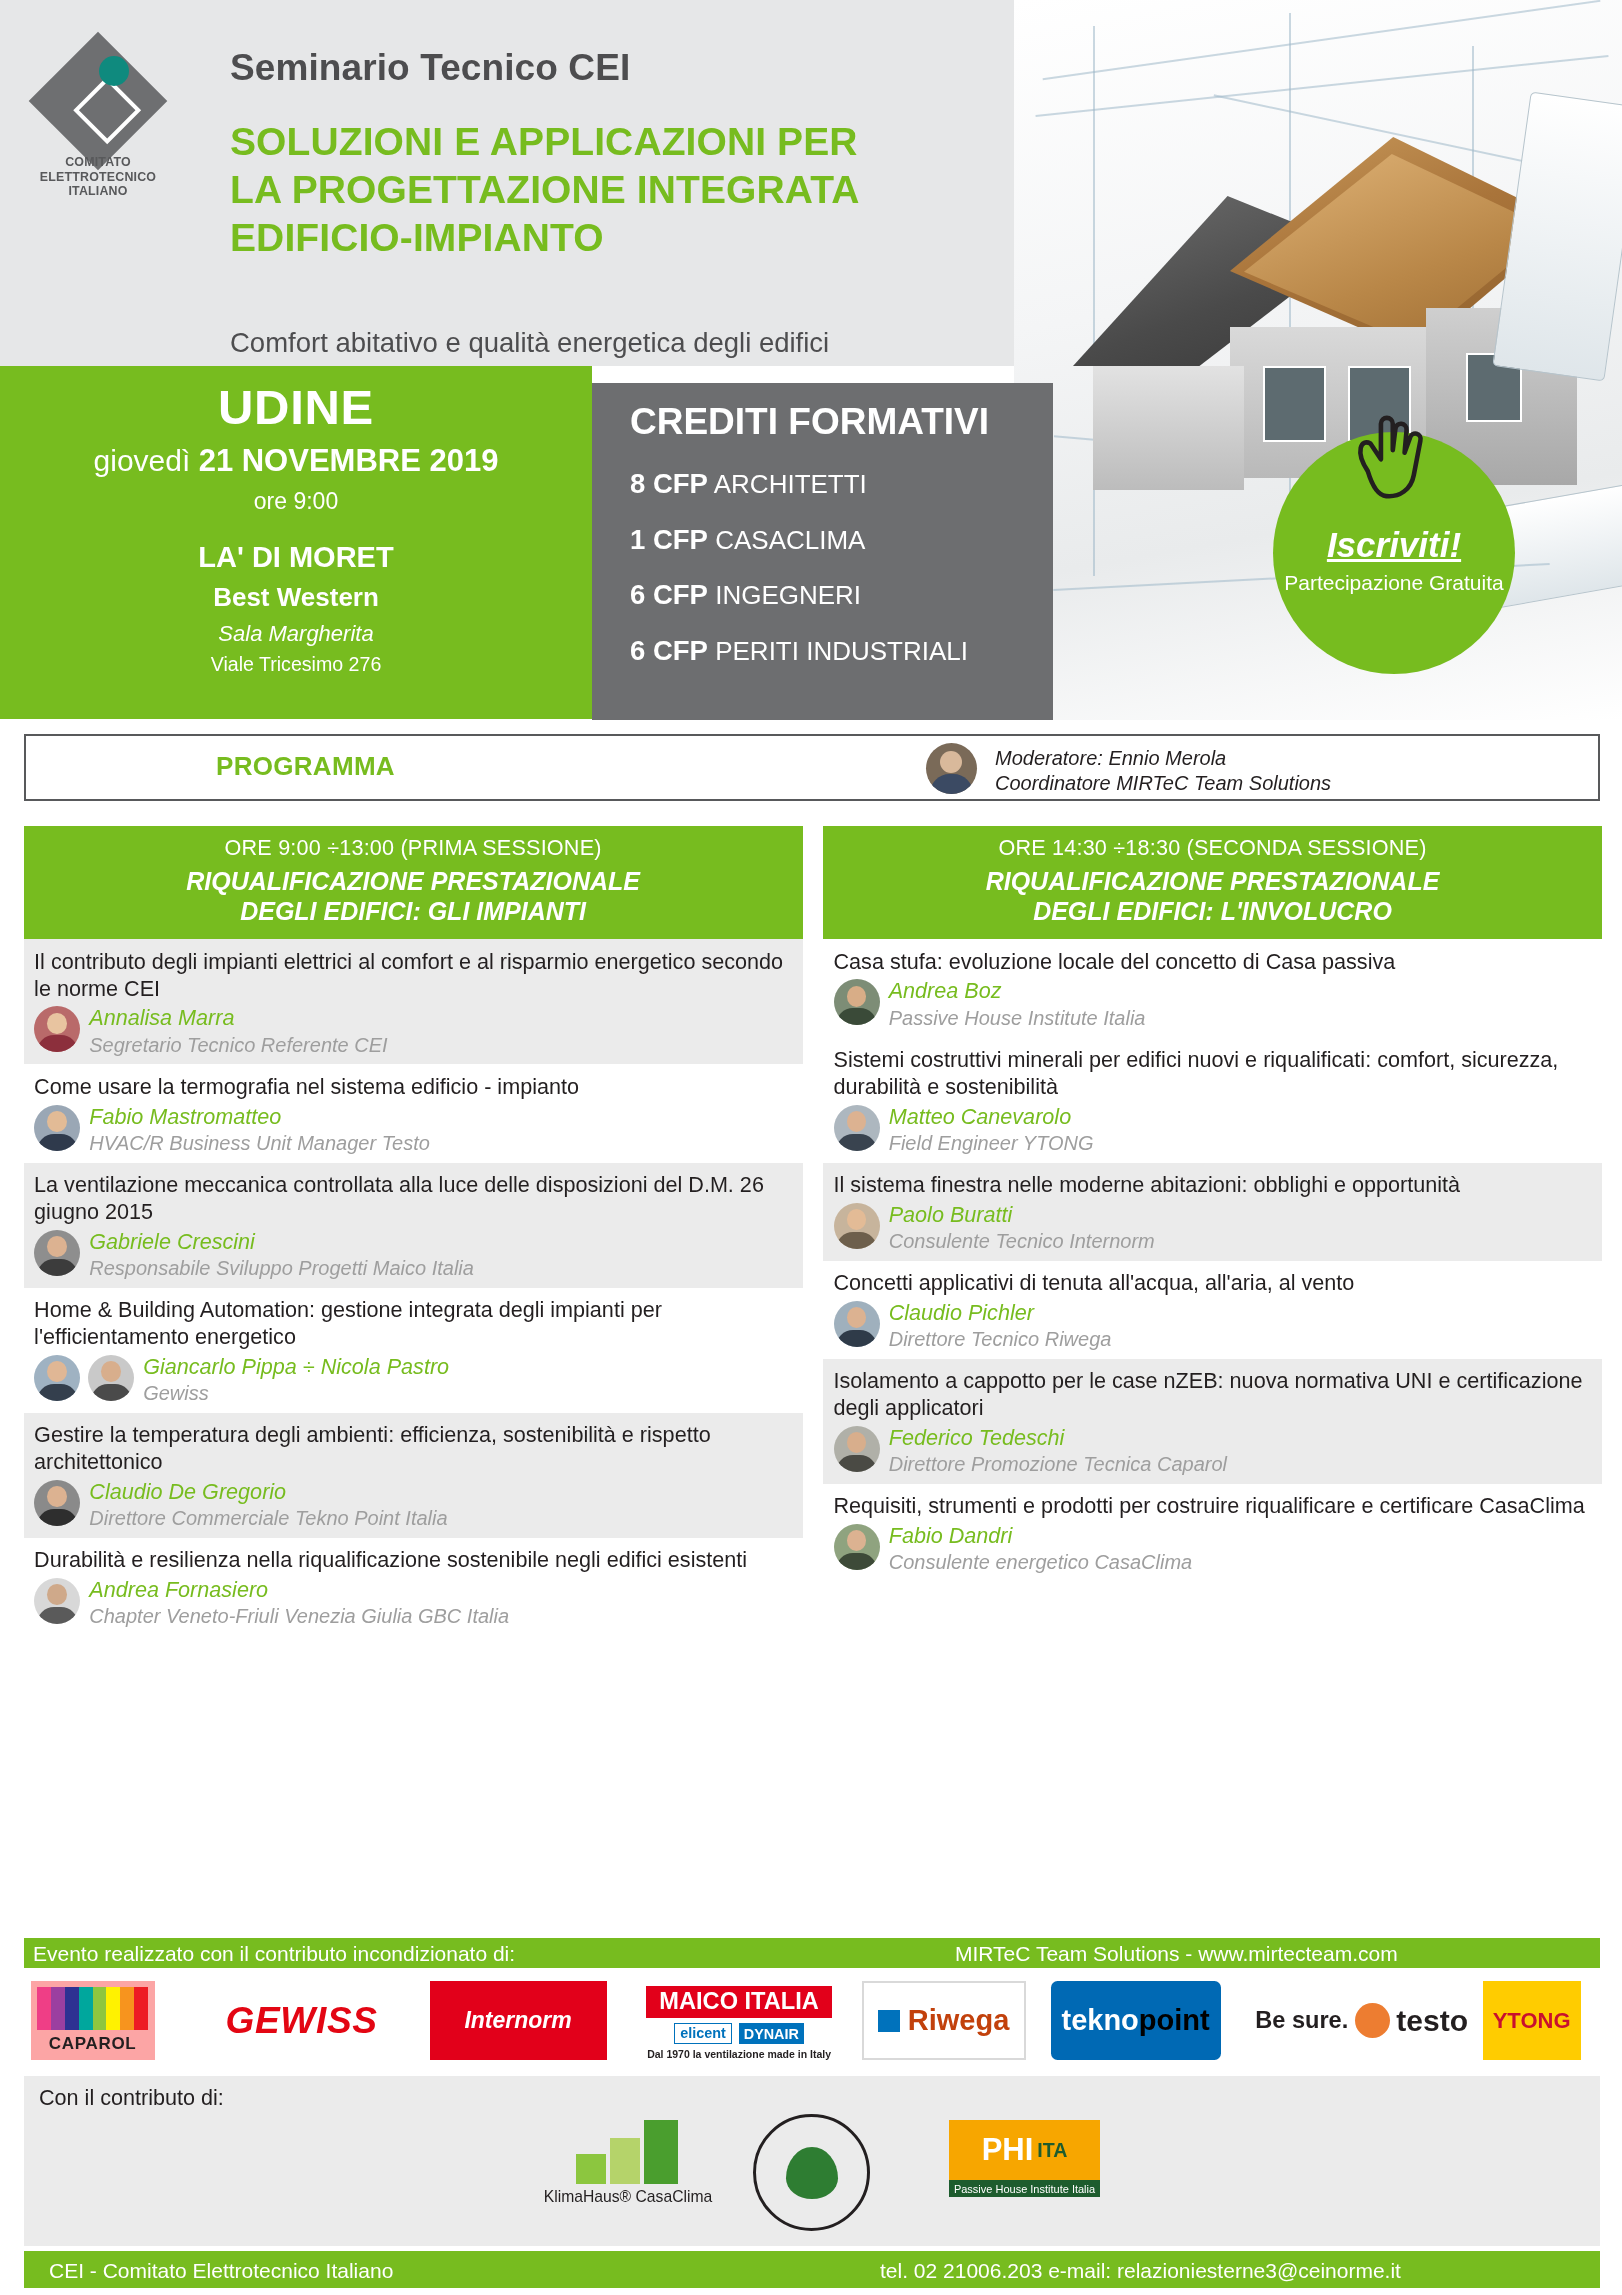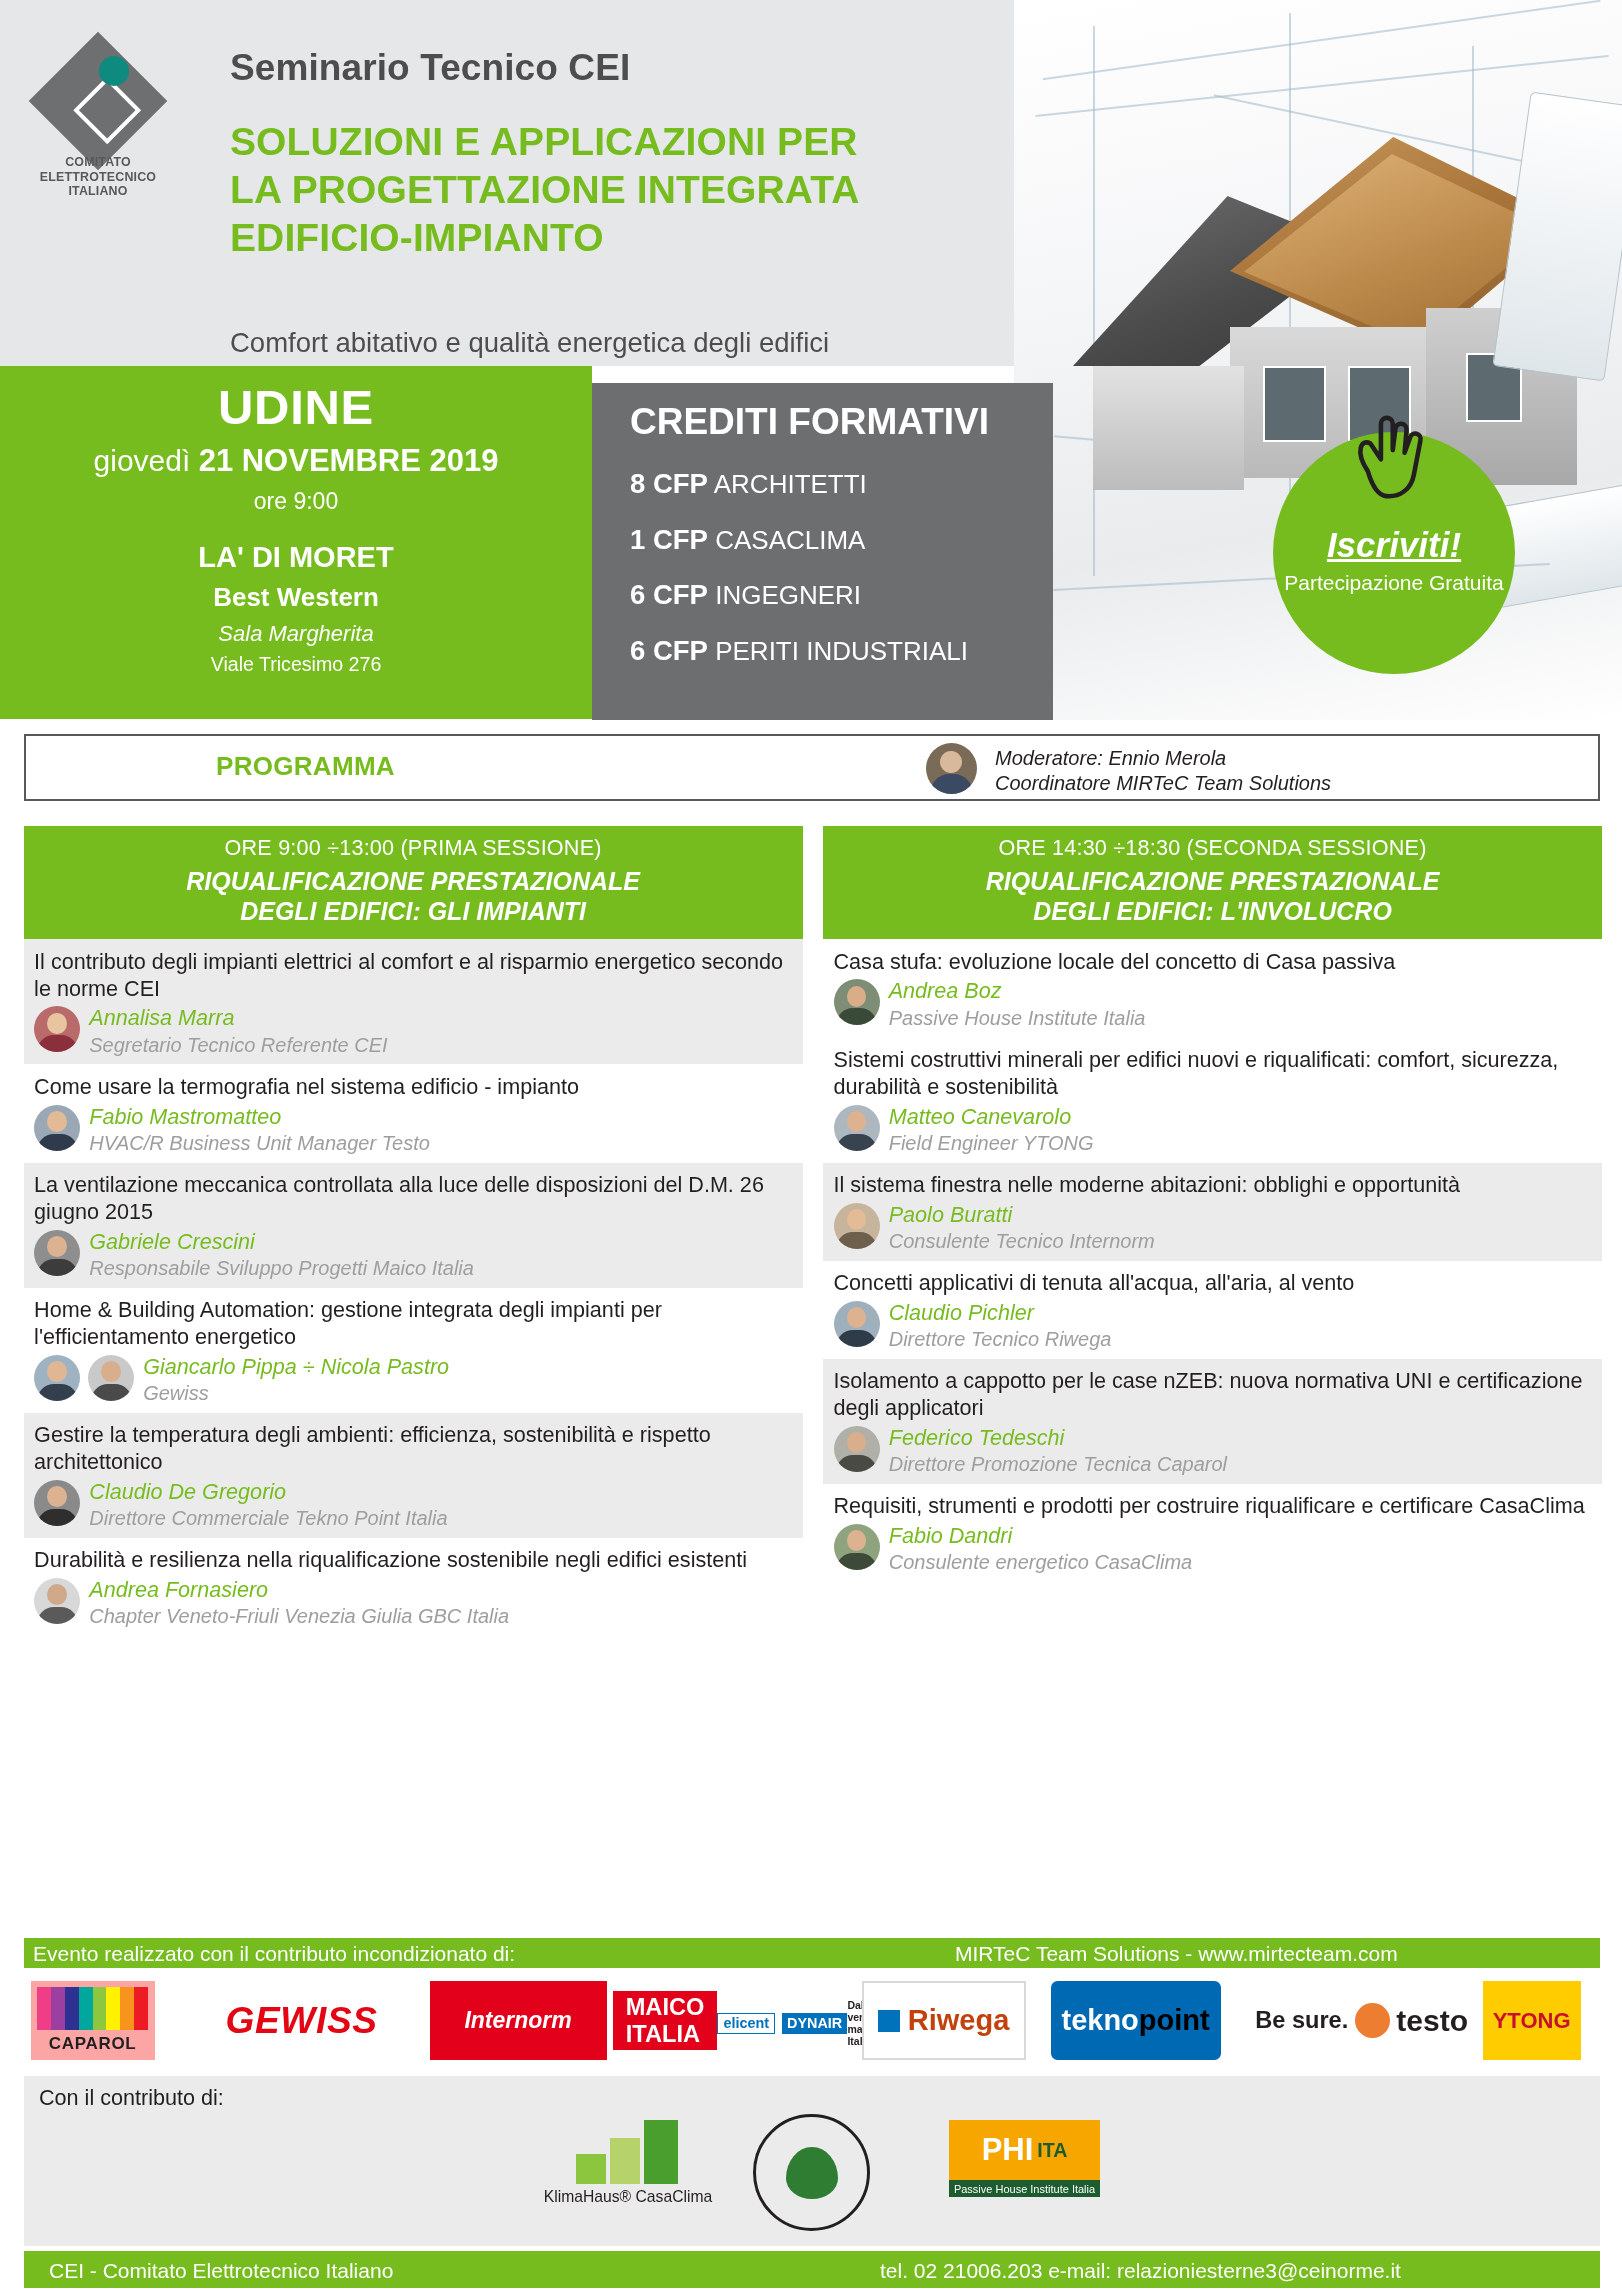--- a/index.html
+++ b/index.html
@@ -719,21 +719,21 @@
     </div>
 
     <div class="logo-box" style="left:196px; width:164px;">
       <span style="font-size:37px;color:#e30613;font-style:italic;letter-spacing:0.7px;">GEWISS</span>
     </div>
 
     <div class="logo-box" style="left:406px; width:177px; background:#e2001a;">
       <span style="font-size:23px;color:#ffffff;font-style:italic;">Internorm</span>
     </div>
 
-    <div class="logo-box" style="left:632px; width:209px; flex-direction:row; background:#ffffff;">
+    <div class="logo-box" style="left:611px; width:209px; flex-direction:column; background:#ffffff;justify-content:flex-end;">
       <div style="background:#e2001a;color:#ffffff;font-size:23.6px;padding:2.6px 13px;align-self:center;">MAICO ITALIA</div>
       <div style="display:flex;gap:6.5px;margin-top:5.2px;">
         <span style="font-size:14.4px;color:#0072bc;border:1.3px solid #0072bc;padding:1.3px 5.2px;">elicent</span>
         <span style="font-size:14.4px;color:#ffffff;background:#0072bc;padding:2.6px 5.2px;">DYNAIR</span>
       </div>
       <div style="font-size:10.5px;color:#231f20;margin-top:3.9px;">Dal 1970 la ventilazione made in Italy</div>
     </div>
 
     <div class="logo-box" style="left:838px; width:164px; background:#ffffff; border:2px solid #d9d9d9; box-sizing:border-box;">
       <span style="width:22px;height:22px;background:#0072bc;display:inline-block;margin-right:7.9px;"></span>

